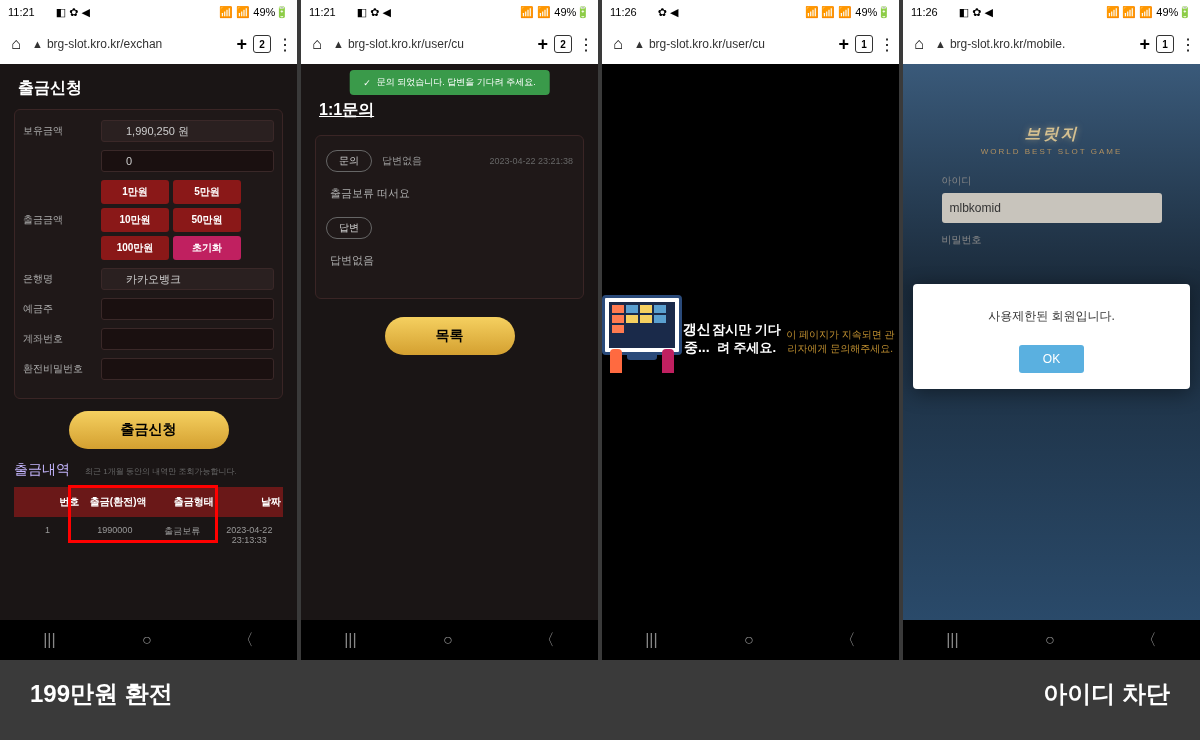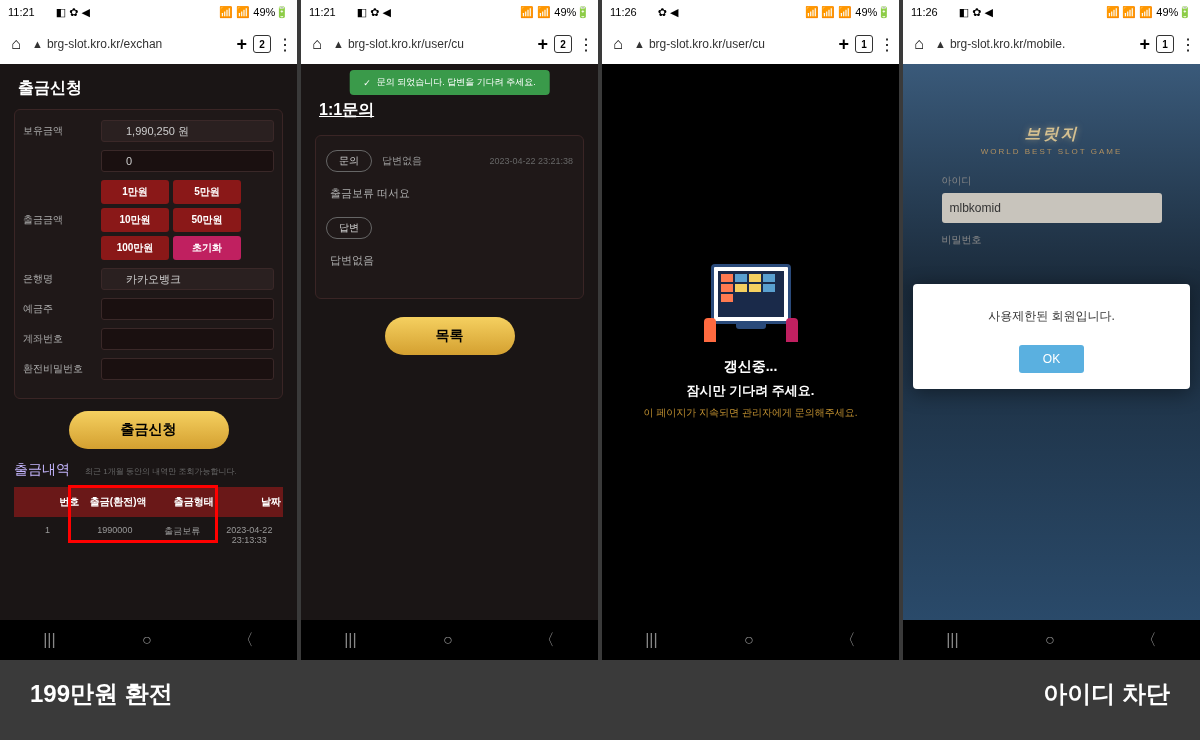--- a/index.html
+++ b/index.html
@@ -48,21 +48,21 @@
 .s2-title { color: #ffffff; font-size: 16px; font-weight: bold; padding: 6px 4px 14px; text-decoration: underline; }
 .s2-card { border: 1px solid #3a2525; border-radius: 6px; padding: 14px 10px; background: #1f1818; }
 .s2-row { display: flex; align-items: center; gap: 10px; margin-bottom: 14px; font-size: 10px; }
 .s2-badge { border: 1px solid #666; border-radius: 12px; padding: 3px 12px; font-size: 10px; color: #ccc; }
 .s2-cat { color: #999; flex: 1; }
 .s2-date { color: #666; font-size: 9px; }
 .s2-msg { color: #aaa; font-size: 11px; margin-bottom: 16px; padding-left: 4px; }
 .s2-list-btn { display: block; width: 130px; margin: 18px auto; background: linear-gradient(180deg, #f5d060, #d4a030); border: none; border-radius: 20px; padding: 10px; font-size: 14px; font-weight: bold; color: #000; }
 
 
-.s3 { background: #000; height: 100%; display: flex; flex-direction: column; align-items: center; justify-content: center; color: #fff; text-align: center; }
+.s3 { background: #000; height: 100%; display: flex; flex-direction: row; align-items: center; justify-content: center; color: #fff; text-align: center; }
 .s3-illust { width: 110px; height: 80px; margin-bottom: 14px; position: relative; }
 .monitor { width: 80px; height: 60px; background: #fff; border: 3px solid #2a4a7a; border-radius: 4px; margin: 0 auto; position: relative; }
 .monitor::after { content: ''; position: absolute; bottom: -8px; left: 50%; transform: translateX(-50%); width: 30px; height: 6px; background: #2a4a7a; border-radius: 0 0 3px 3px; }
 .mscreen { position: absolute; inset: 4px; background: #1a2a4a; display: flex; flex-wrap: wrap; gap: 2px; padding: 3px; align-content: flex-start; }
 .mblock { background: #ff7a50; width: 12px; height: 8px; }
 .mblock.b { background: #5aa0d0; }
 .mblock.y { background: #f5d060; }
 .person { position: absolute; width: 12px; height: 24px; background: #ff6a40; border-radius: 4px 4px 0 0; }
 .person.p1 { left: 8px; bottom: 2px; }
 .person.p2 { right: 8px; bottom: 2px; background: #c02060; }

